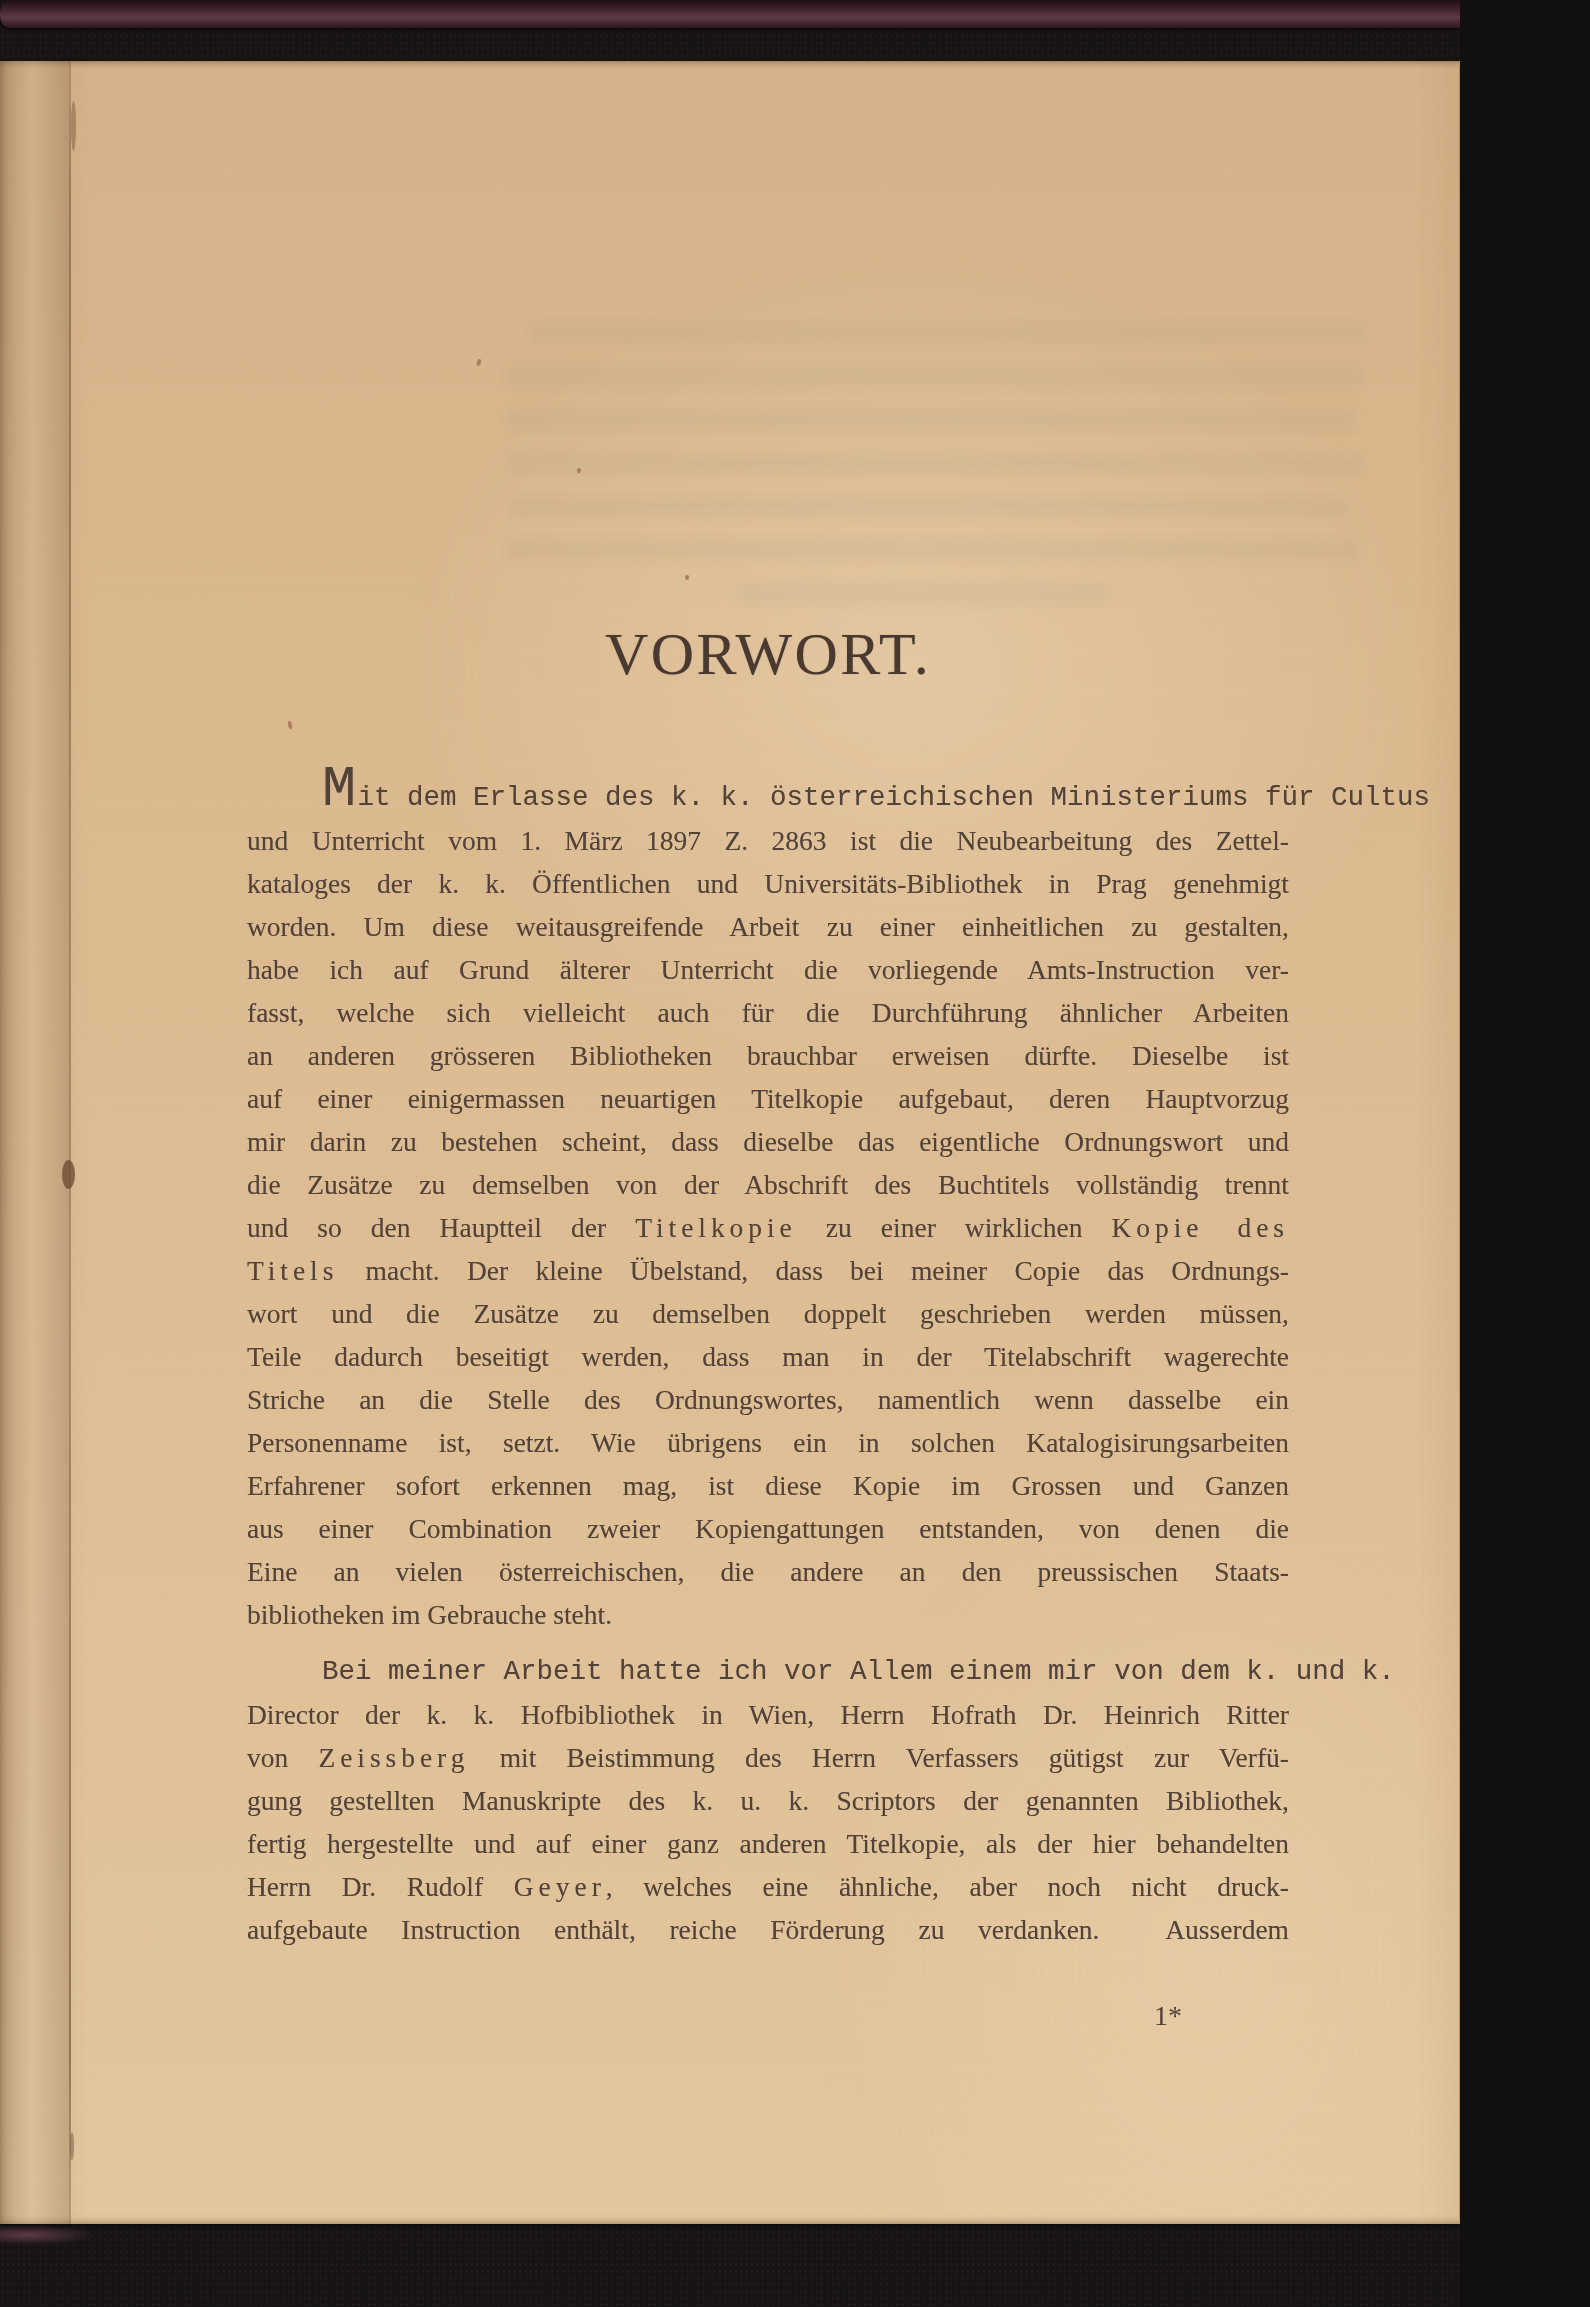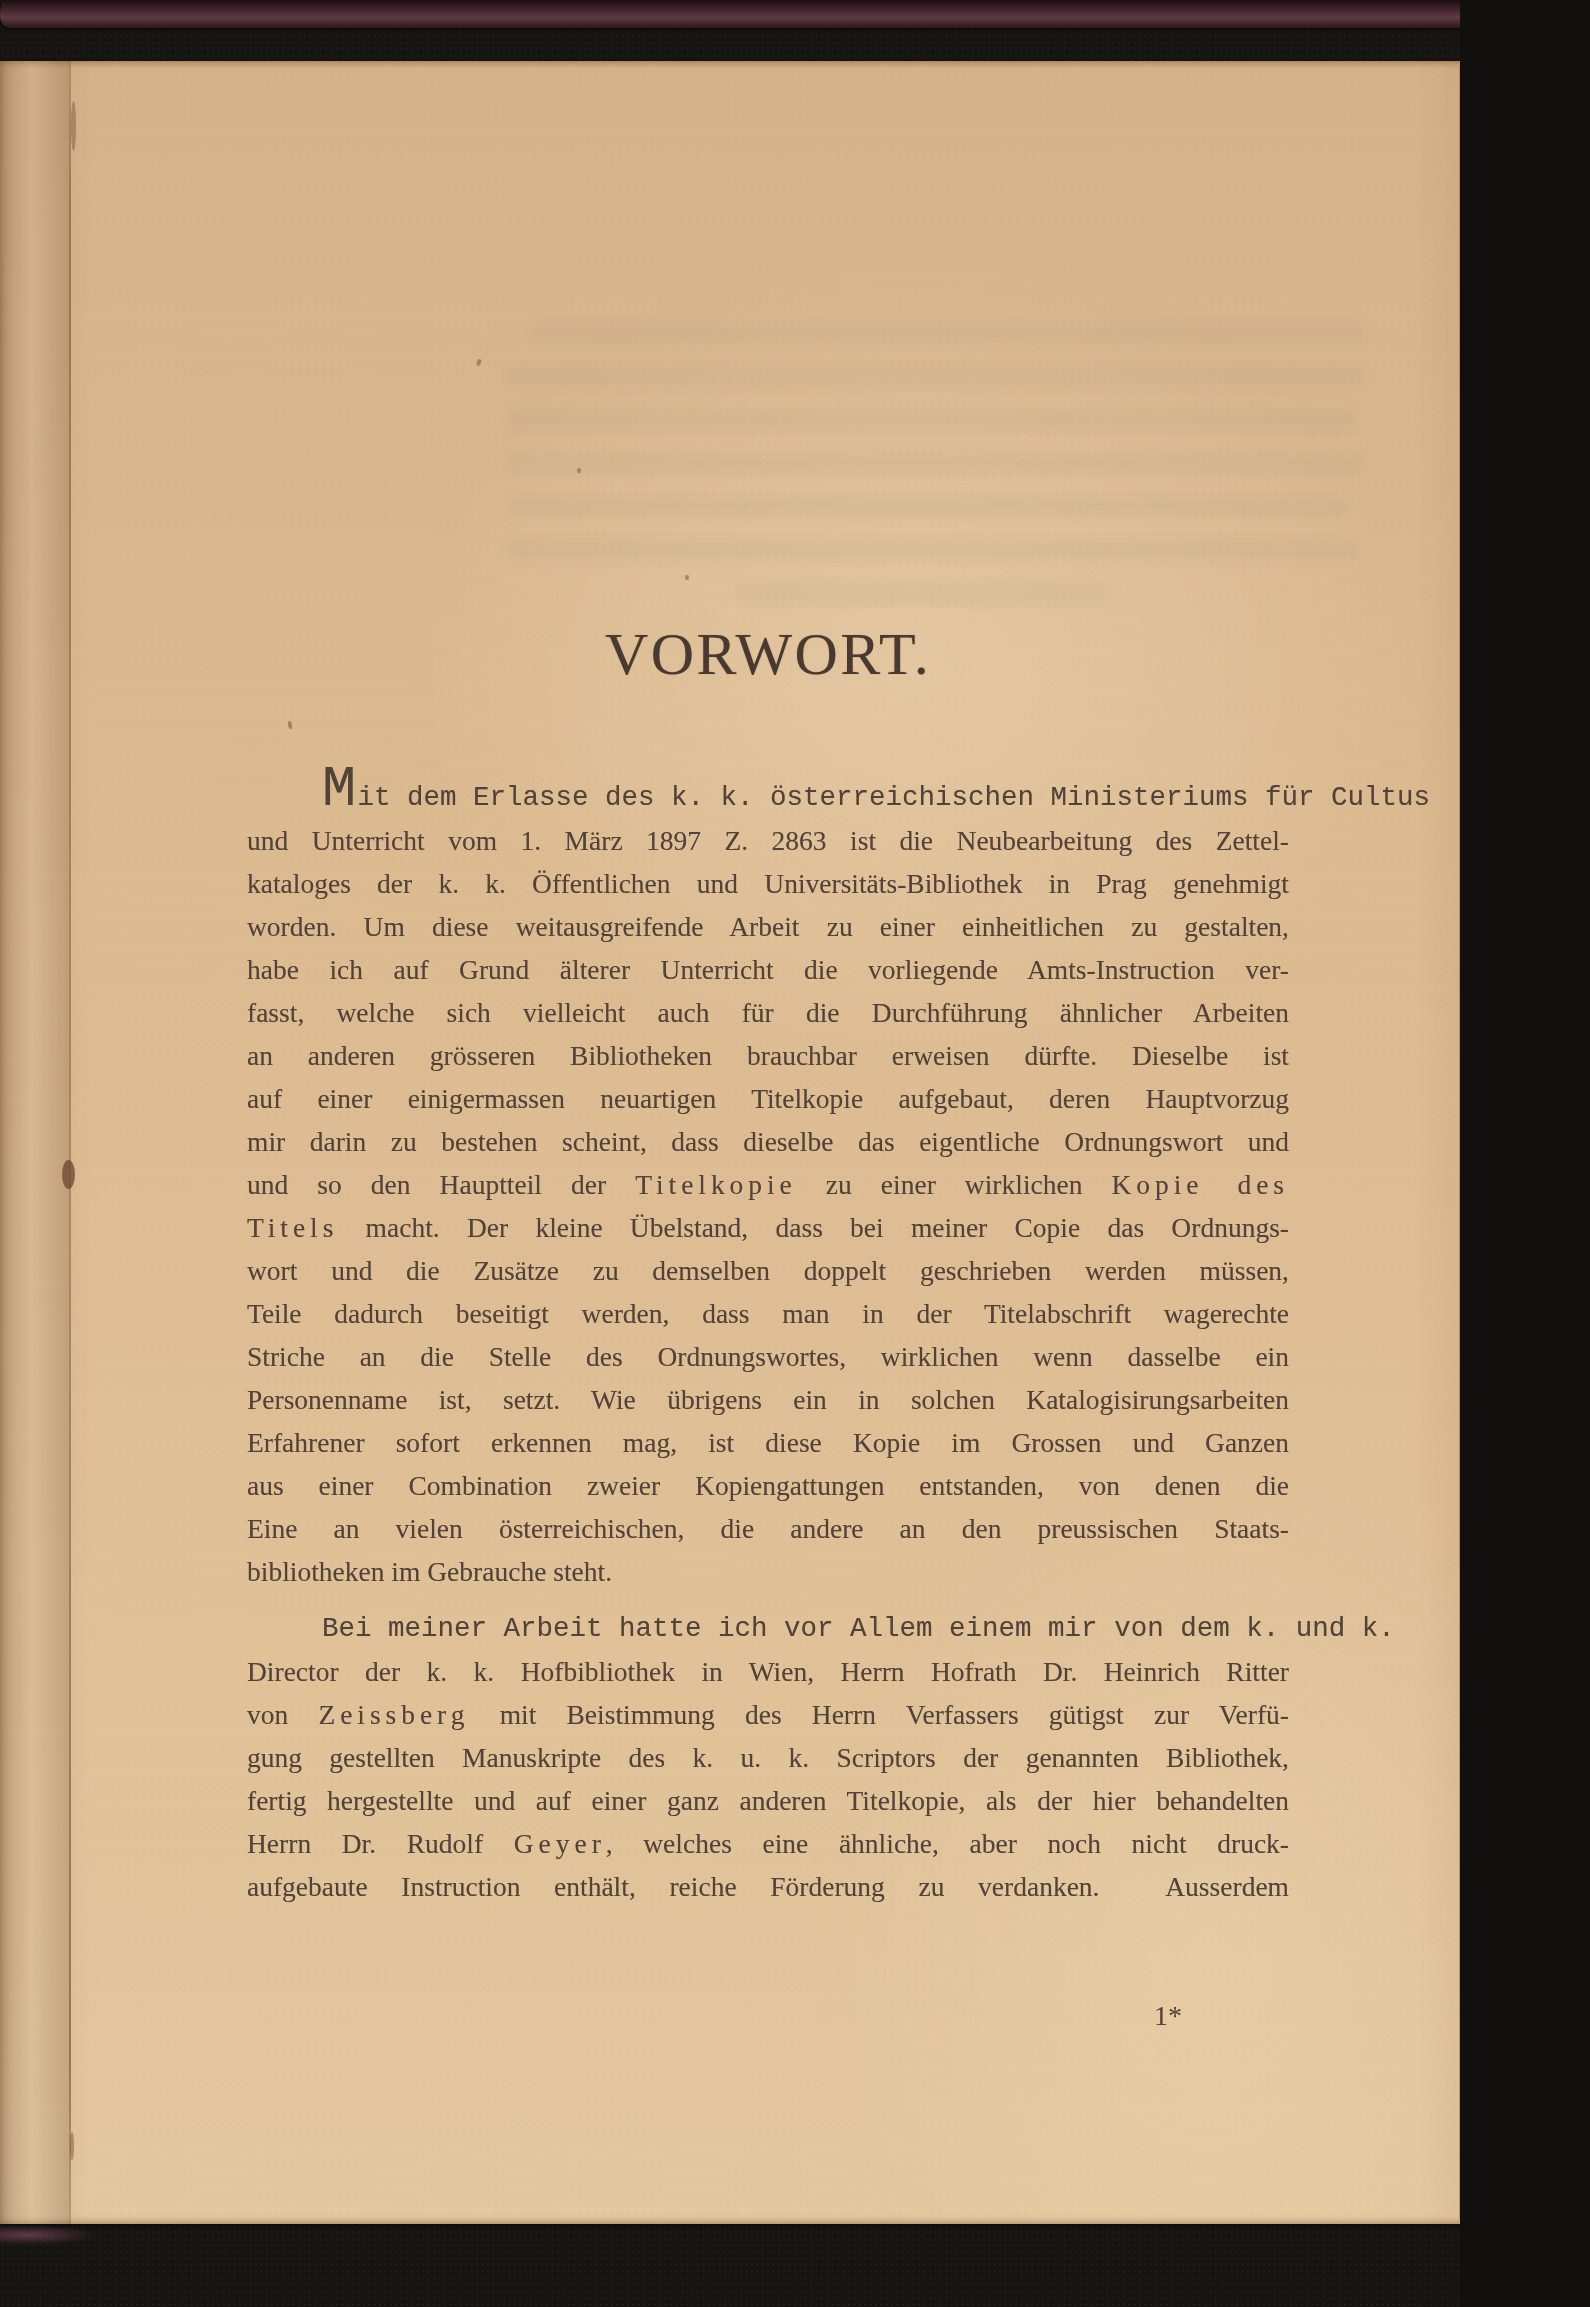--- a/index.html
+++ b/index.html
@@ -211,25 +211,26 @@
       <div class="para">
         <div class="line indent"><span class="ini">M</span><span>it dem Erlasse des k. k. österreichischen Ministeriums für Cultus</span></div>
         <div class="line"><span>und Unterricht vom 1. März 1897 Z. 2863 ist die Neubearbeitung des Zettel-</span></div>
         <div class="line"><span>kataloges der k. k. Öffentlichen und Universitäts-Bibliothek in Prag genehmigt</span></div>
         <div class="line"><span>worden. Um diese weitausgreifende Arbeit zu einer einheitlichen zu gestalten,</span></div>
         <div class="line"><span>habe ich auf Grund älterer Unterricht die vorliegende Amts-Instruction ver-</span></div>
         <div class="line"><span>fasst, welche sich vielleicht auch für die Durchführung ähnlicher Arbeiten</span></div>
         <div class="line"><span>an anderen grösseren Bibliotheken brauchbar erweisen dürfte. Dieselbe ist</span></div>
         <div class="line"><span>auf einer einigermassen neuartigen Titelkopie aufgebaut, deren Hauptvorzug</span></div>
         <div class="line"><span>mir darin zu bestehen scheint, dass dieselbe das eigentliche Ordnungswort und</span></div>
+        <div class="line"><span>die Zusätze zu demselben von der Abschrift des Buchtitels vollständig trennt</span></div>
         <div class="line"><span>und so den Hauptteil der </span><span class="sp">Titelkopie</span><span> zu einer wirklichen </span><span class="sp">Kopie des</span></div>
         <div class="line"><span class="sp">Titels</span><span> macht. Der kleine Übelstand, dass bei meiner Copie das Ordnungs-</span></div>
         <div class="line"><span>wort und die Zusätze zu demselben doppelt geschrieben werden müssen,</span></div>
         <div class="line"><span>Teile dadurch beseitigt werden, dass man in der Titelabschrift wagerechte</span></div>
-        <div class="line"><span>Striche an die Stelle des Ordnungswortes, wirklichen wenn dasselbe ein</span></div>
+        <div class="line"><span>Striche an die Stelle des Ordnungswortes, namentlich wenn dasselbe ein</span></div>
         <div class="line"><span>Personenname ist, setzt. Wie übrigens ein in solchen Katalogisirungsarbeiten</span></div>
         <div class="line"><span>Erfahrener sofort erkennen mag, ist diese Kopie im Grossen und Ganzen</span></div>
         <div class="line"><span>aus einer Combination zweier Kopiengattungen entstanden, von denen die</span></div>
         <div class="line"><span>Eine an vielen österreichischen, die andere an den preussischen Staats-</span></div>
         <div class="line nj"><span>bibliotheken im Gebrauche steht.</span></div>
       </div>
       <div class="para">
         <div class="line indent"><span>Bei meiner Arbeit hatte ich vor Allem einem mir von dem k. und k.</span></div>
         <div class="line"><span>Director der k. k. Hofbibliothek in Wien, Herrn Hofrath Dr. Heinrich Ritter</span></div>
         <div class="line"><span>von </span><span class="sp">Zeissberg</span><span> mit Beistimmung des Herrn Verfassers gütigst zur Verfü-</span></div>

